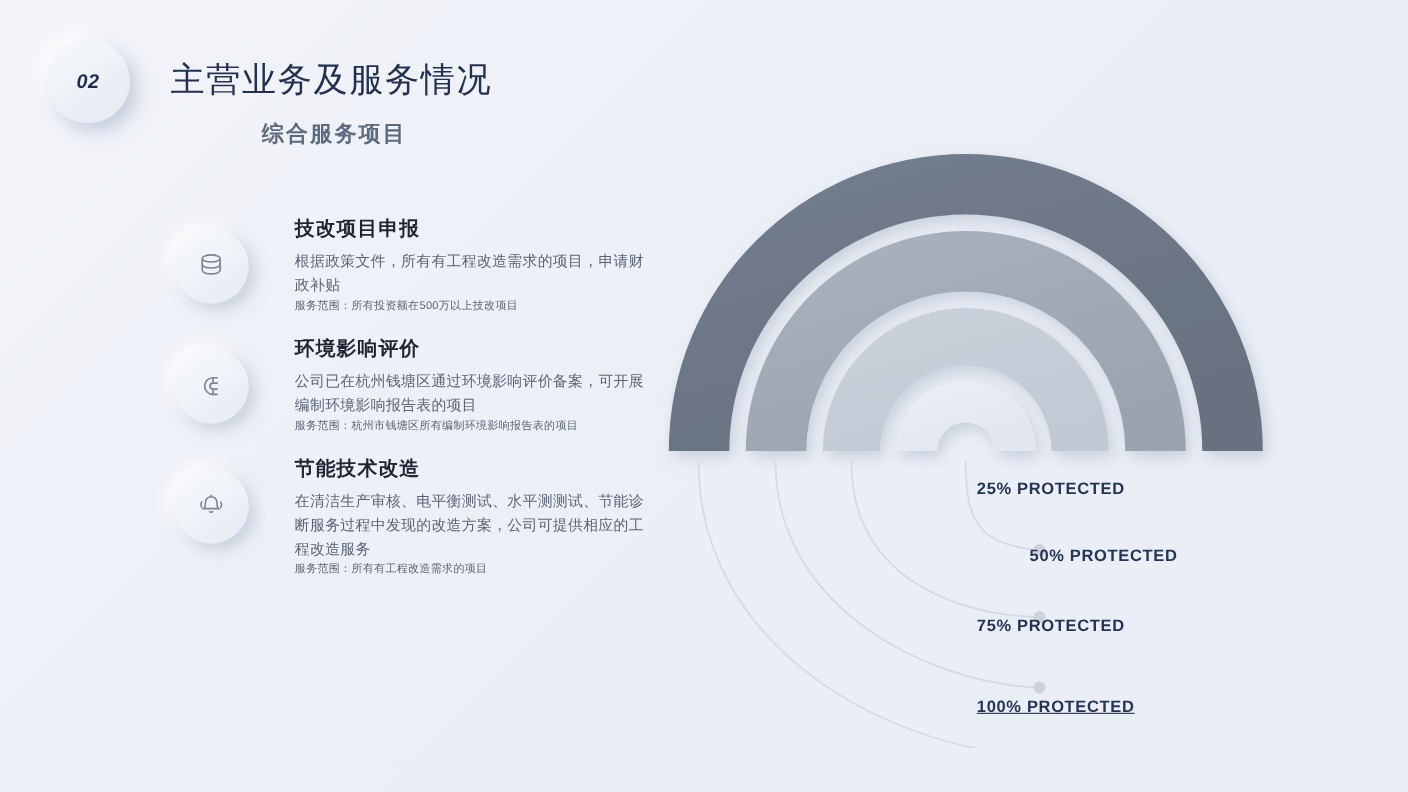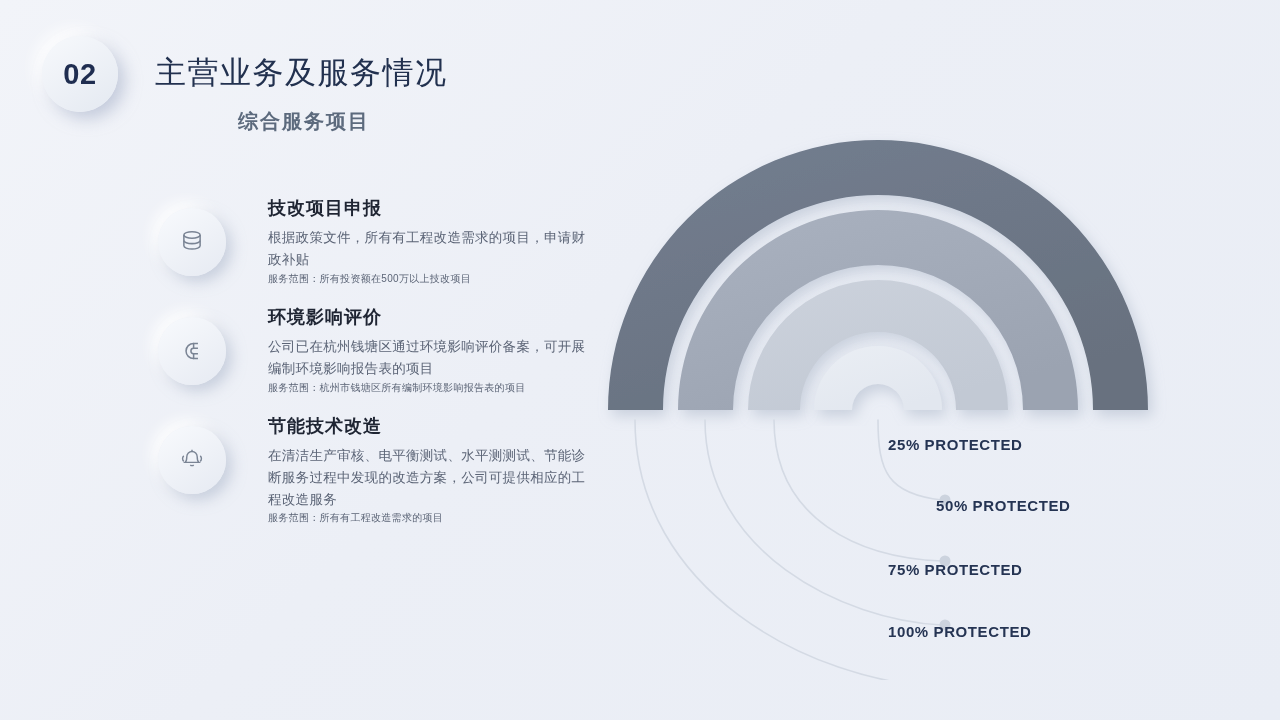--- a/index.html
+++ b/index.html
@@ -29,24 +29,25 @@
     height: 76px;
     border-radius: 50%;
     background: linear-gradient(145deg, #f7f9fc, #e4e9f1);
     box-shadow: 7px 7px 16px rgba(160,172,196,0.55),
                -7px -7px 16px rgba(255,255,255,0.95);
     display: flex;
     align-items: center;
     justify-content: center;
   }
   .badge-num {
-    font-size: 29px;
+    font-size: 18px;
     font-weight: 700;
     color: #1f2d50;
     letter-spacing: 0.5px;
+    font-style: italic;
   }
   .header-title {
     position: absolute;
     left: 155px;
     top: 52px;
     font-size: 31px;
     font-weight: 400;
     color: #22314f;
     letter-spacing: 1.5px;
   }
@@ -244,16 +245,16 @@
         <circle cx="385" cy="505" r="5.5" fill="#ccd3de"></circle>
         <circle cx="385" cy="567" r="5.5" fill="#ccd3de"></circle>
       </g>
     </svg>
   </div>
 
   <div class="legend">
     <div class="legend-row" style="top:316px;left:0;">25% PROTECTED</div>
     <div class="legend-row" style="top:377px;left:0;margin-left:48px;">50% PROTECTED</div>
     <div class="legend-row" style="top:441px;left:0;">75% PROTECTED</div>
-    <div class="legend-row" style="top:503px;left:0;">100% PROTECTED</div>
+    <div class="legend-row" style="top:514px;left:0;text-decoration:underline;">100% PROTECTED</div>
   </div>
 
 </div>
 
 </body></html>

